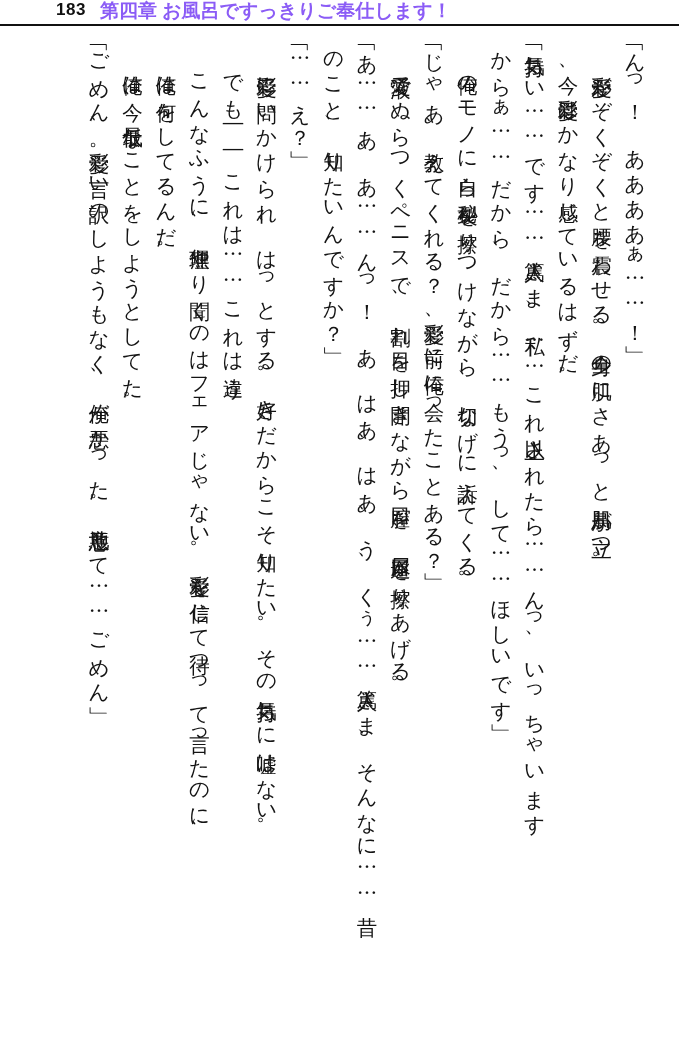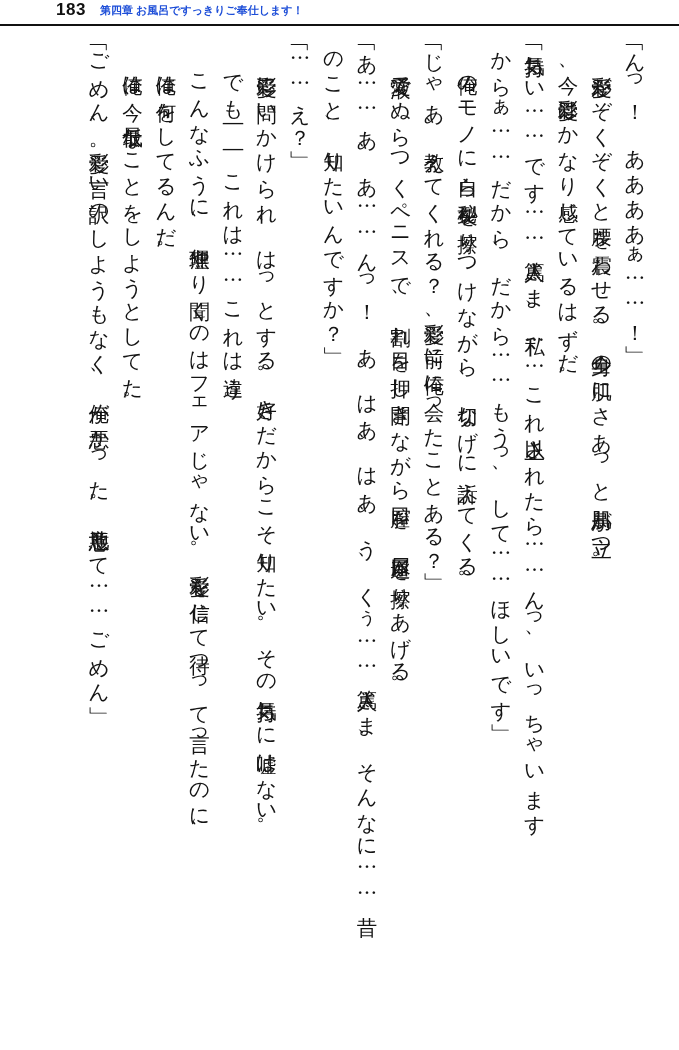--- a/index.html
+++ b/index.html
@@ -41,23 +41,23 @@
     font-weight: bold;
     letter-spacing: 0.5px;
     color: #111111;
     margin-right: 14px;
     line-height: 1;
     position: relative;
     top: -3px;
   }
   .header .chapter-title {
     font-family: "Liberation Sans", sans-serif;
-    font-size: 11px;
+    font-size: 19px;
     font-weight: bold;
-    color: #1d4ed8;
+    color: #8b5cf6;
     line-height: 1;
     position: relative;
     top: -2px;
   }
   
   .body-area {
     position: absolute;
     top: 38px;
     left: 0;
     width: 679px;

